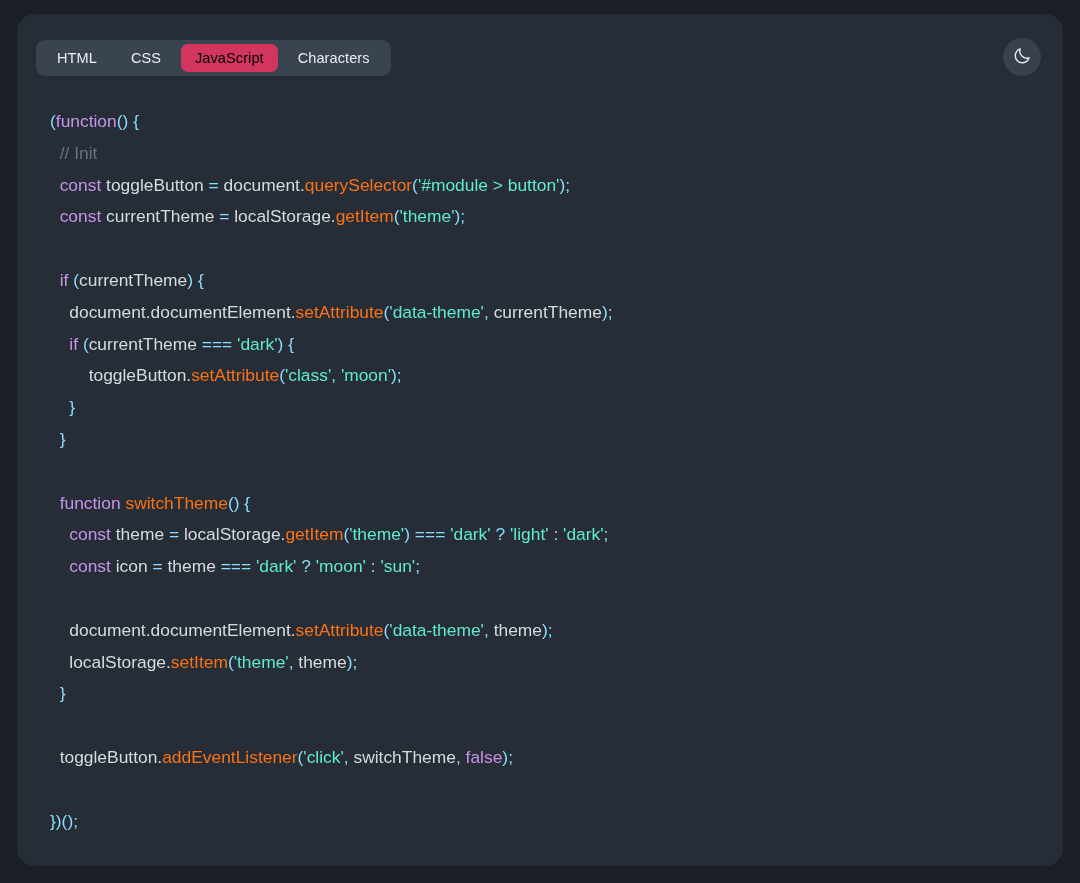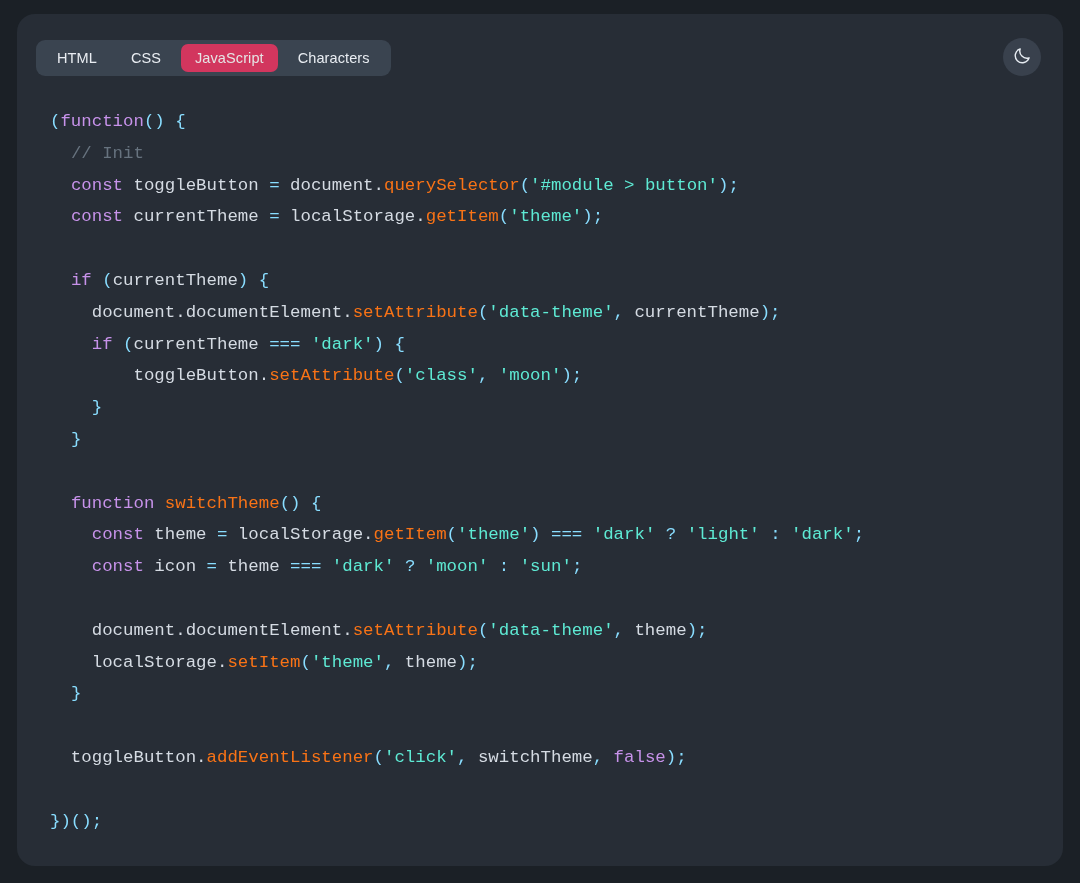--- a/index.html
+++ b/index.html
@@ -62,21 +62,21 @@
     color: #e9edf2;
     font-family: "Liberation Sans", sans-serif;
     font-size: 14.5px;
     letter-spacing: .1px;
     white-space: nowrap;
     cursor: pointer;
     user-select: none;
   }
   .tab.active {
     background: #d2365e;
-    color: #e5e5e5;
+    color: #000000;
   }
 
   .theme-toggle {
     position: absolute;
     right: 22px;
     top: 24px;
     width: 38px;
     height: 38px;
     border-radius: 50%;
     background: #39414d;
@@ -88,21 +88,21 @@
     padding: 0;
   }
 
   
   .code {
     position: absolute;
     left: 33px;
     top: 92px;
     right: 20px;
     bottom: 14px;
-    font-family: Liberation Mono, monospace;
+    font-family: Liberation Sans, sans-serif;
     font-size: 17.4px;
     line-height: 31.8px;
     white-space: pre;
     color: #d5dbe3;
     overflow: hidden;
     tab-size: 2;
   }
   .code .ln { display: block; height: 31.8px; }
 
   

